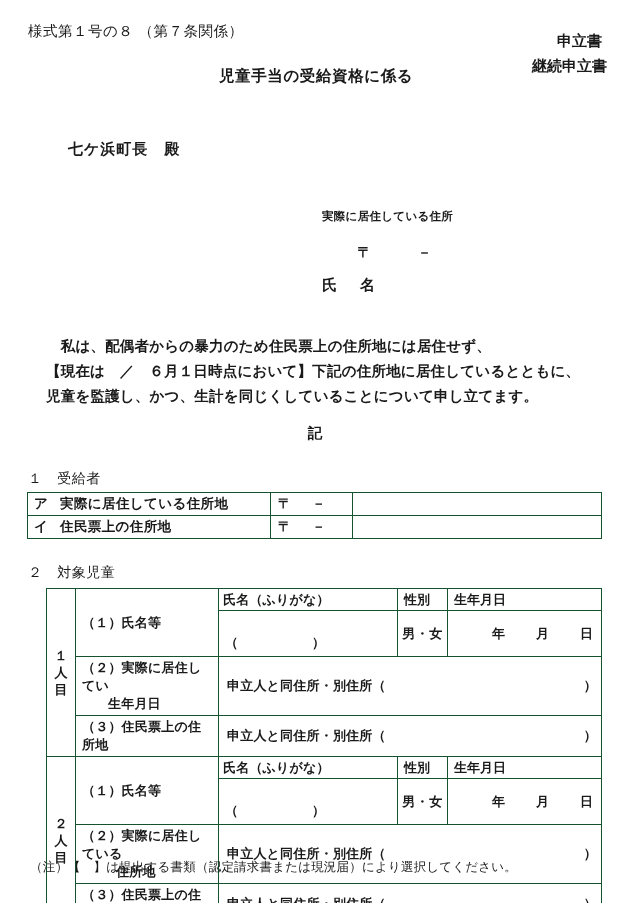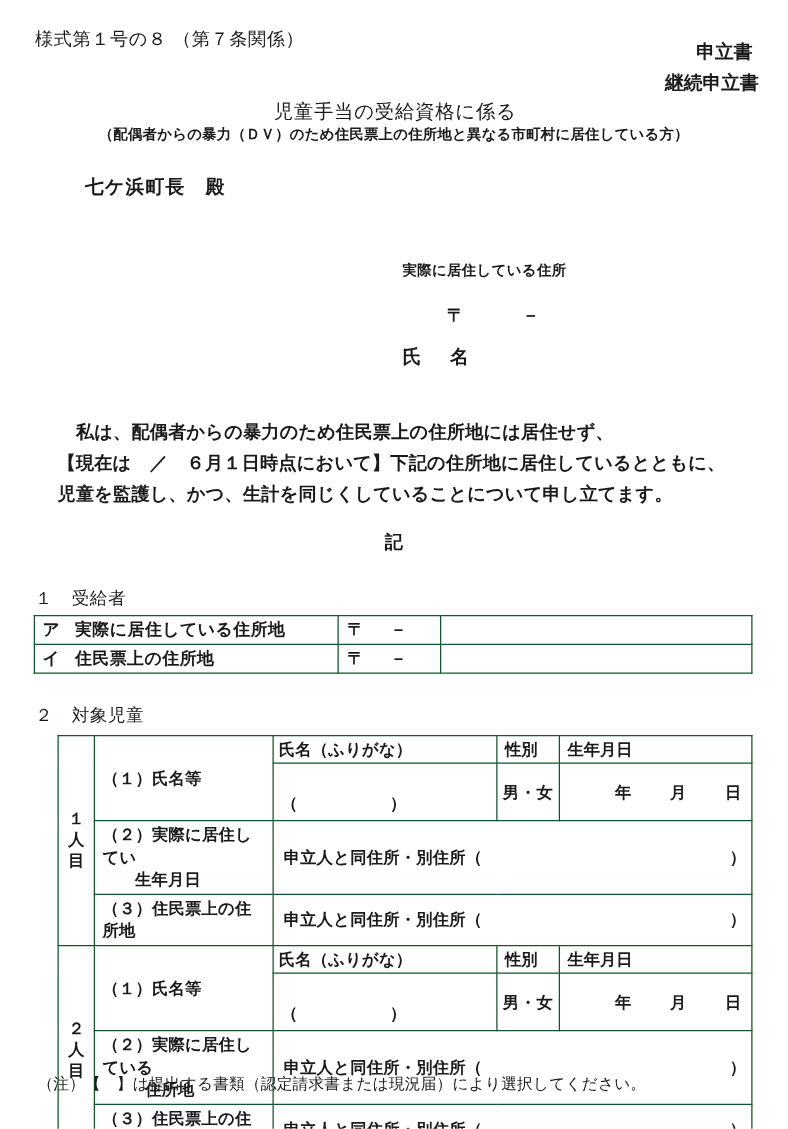--- a/index.html
+++ b/index.html
@@ -14,21 +14,21 @@
     overflow: hidden;
   }
   .page { position: relative; width: 630px; height: 766px; }
 
   .abs { position: absolute; white-space: pre; }
 
   
   .form-no      { left: 28px;  top: 22px;  font-size: 14.5px; letter-spacing: .5px; }
   .doc-kind     { top: 32px;   left: 0;    width: 602px; text-align: right; font-size: 15px; font-weight: bold; }
   .doc-kind2    { top: 57px;   left: 0;    width: 607px; text-align: right; font-size: 15px; font-weight: bold; }
-  .main-title   { left: 219px; top: 79px;  font-size: 15.5px; font-weight: normal; letter-spacing: .6px; }
+  .main-title   { left: 219px; top: 66px;  font-size: 15.5px; font-weight: bold; letter-spacing: .6px; }
   .sub-title    { left: 0;     top: 100px; width: 630px; text-align: center; font-size: 11.5px; font-weight: bold; letter-spacing: .2px; }
 
   .addressee    { left: 68px;  top: 140px; font-size: 15px; font-weight: bold; letter-spacing: 1px; }
 
   .applicant-hd { left: 316px; top: 185px; font-size: 15px; font-weight: bold; letter-spacing: .5px; }
   .applicant-sub{ left: 322px; top: 209px; font-size: 11.5px; font-weight: bold; letter-spacing: .3px; }
   .postal-line  { left: 334px; top: 228px; font-size: 14px; font-weight: bold; letter-spacing: 1px; }
   .postal-line .dash { display: inline-block; width: 60px; text-align: right; }
   .name-line    { left: 322px; top: 276px; font-size: 15px; font-weight: bold; letter-spacing: 4px; }
 
@@ -83,21 +83,20 @@
 </style>
 </head>
 <body>
 
 <div class="page">
 
   <div class="abs form-no">様式第１号の８ （第７条関係）</div>
   <div class="abs doc-kind2">継続申立書</div>
   <div class="abs doc-kind">申立書</div>
   <div class="abs main-title">児童手当の受給資格に係る</div>
-  <div class="abs sub-title">（配偶者からの暴力（ＤＶ）のため住民票上の住所地と異なる市町村に居住している方）</div>
 
   <div class="abs addressee">七ケ浜町長　殿</div>
 
   <div class="abs applicant-sub">実際に居住している住所</div>
   <div class="abs postal-line">
     <span>〒</span><span class="dash">－</span>
   </div>
   <div class="abs name-line">氏　名</div>
 
   <div class="statement">

